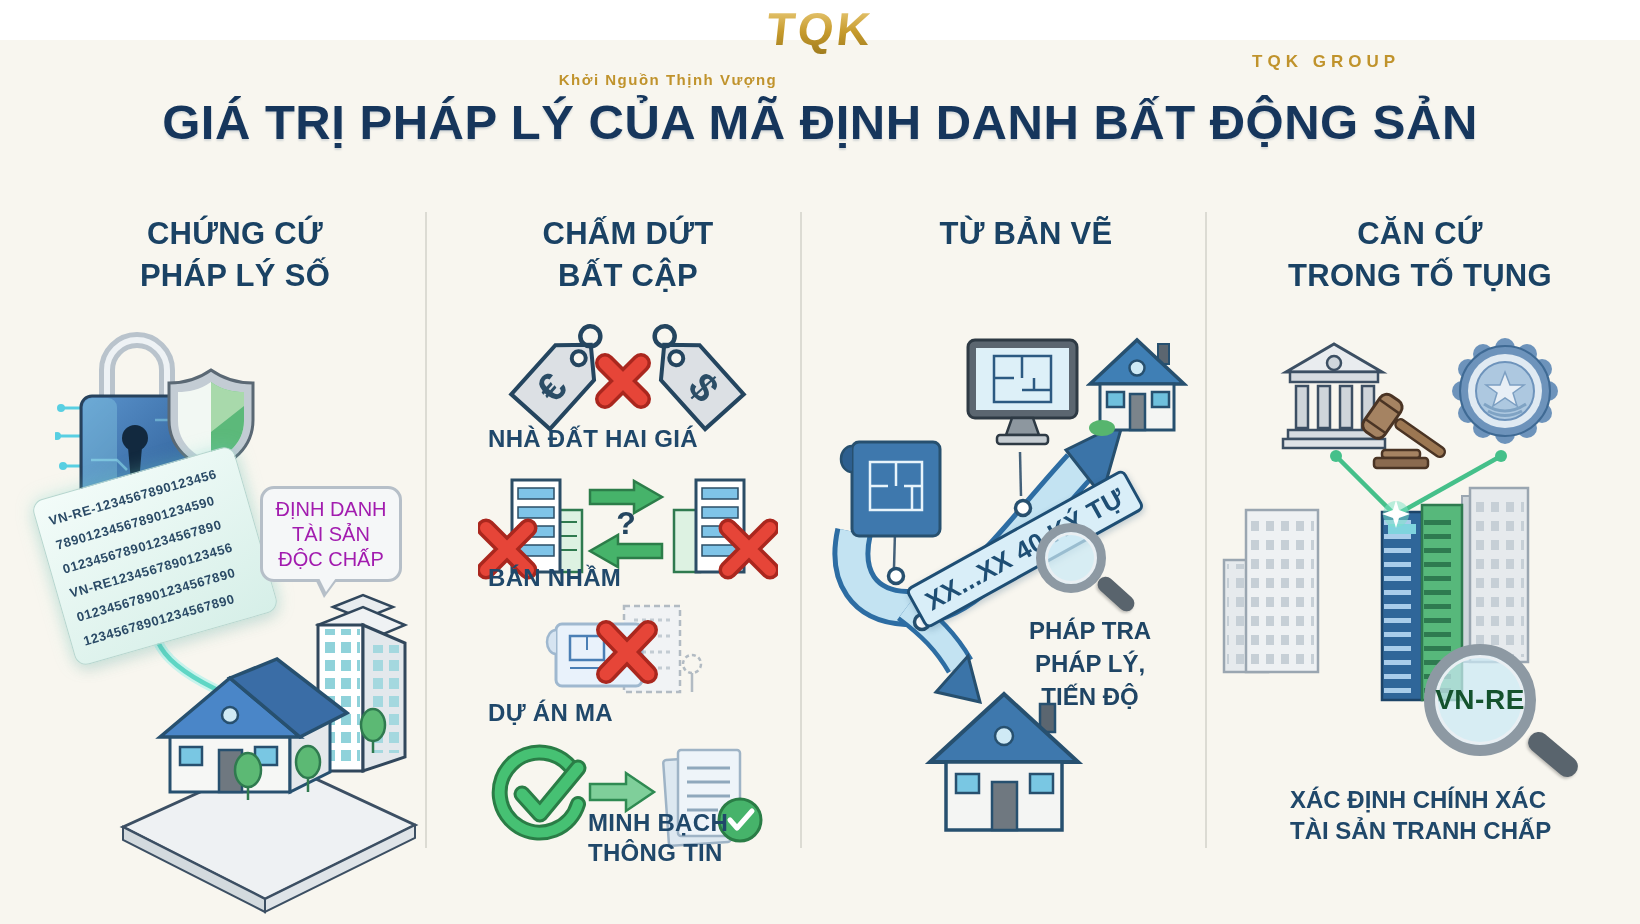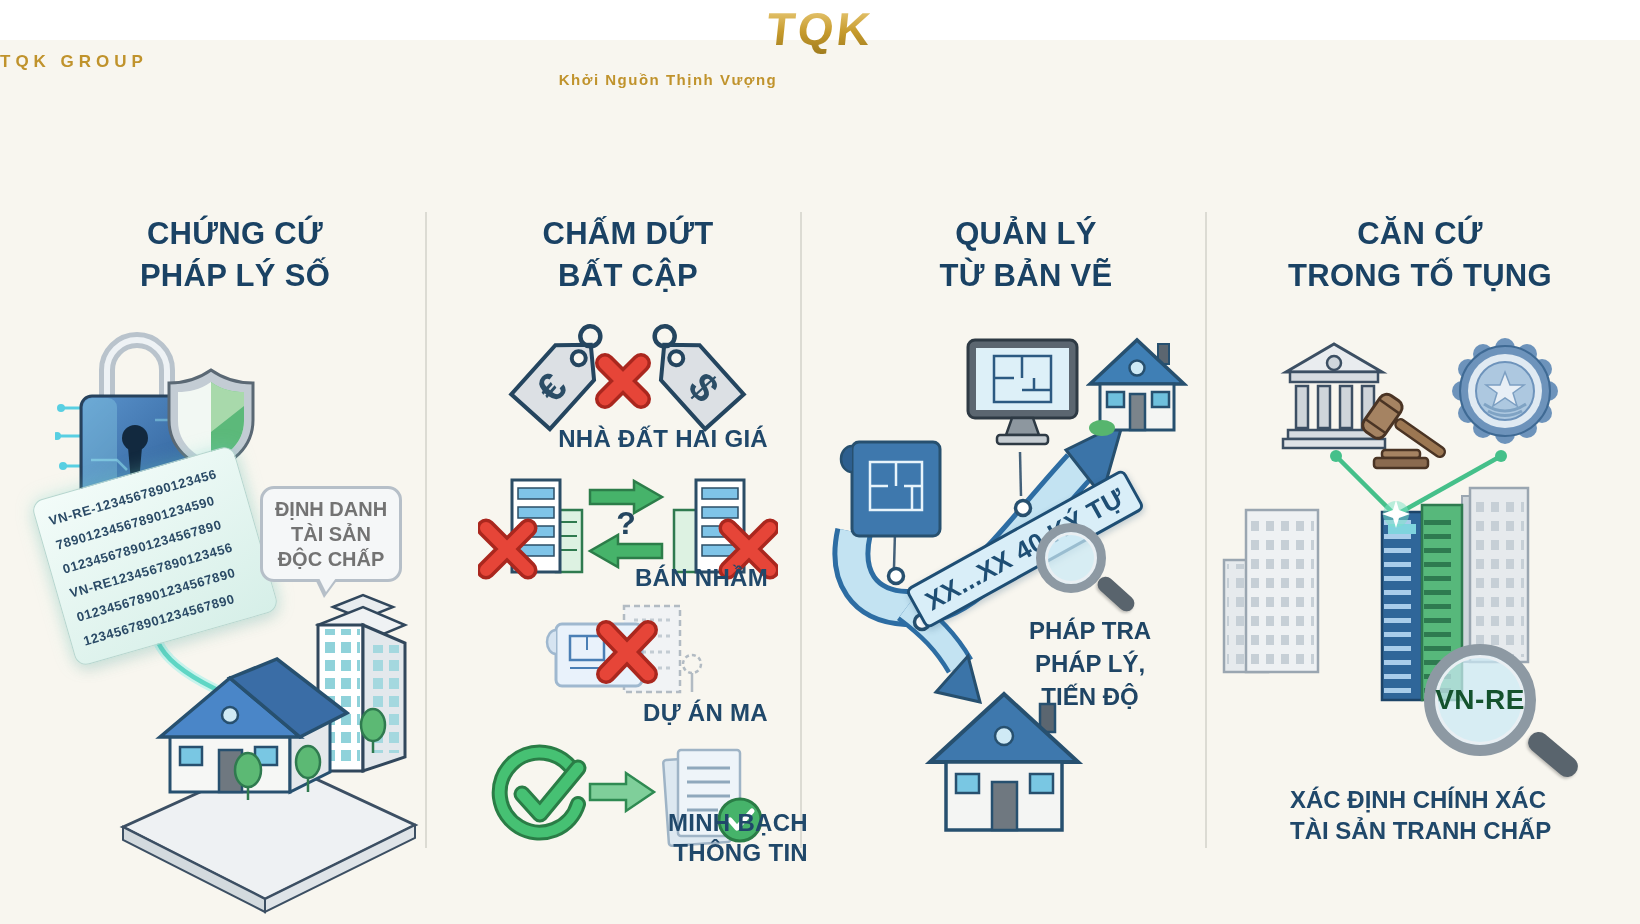--- a/index.html
+++ b/index.html
@@ -1,68 +1,68 @@
 <!DOCTYPE html>
 <html><head>
 <meta charset="utf-8">
 <style>
 *{margin:0;padding:0;box-sizing:border-box}
 body{font-family:"Liberation Sans",sans-serif;background:#e8e8e8}
 .page{position:relative;width:1640px;height:924px;background:#f8f6ef;overflow:hidden}
 .abs{position:absolute}
 .top-strip{left:0;top:0;width:1640px;height:40px;background:#ffffff}
 .logo-mark{left:0;top:2px;width:1640px;text-align:center;font-size:46px;font-weight:800;letter-spacing:3px;transform:skewX(-6deg);background:linear-gradient(#f0d489,#c79b2d 55%,#9d7a1d);-webkit-background-clip:text;background-clip:text;color:transparent}
-.logo-group{left:0;top:52px;width:1400px;text-align:left;font-size:17px;font-weight:700;letter-spacing:5px;color:#c0932c}
+.logo-group{left:0;top:52px;width:1400px;text-align:right;font-size:17px;font-weight:700;letter-spacing:5px;color:#c0932c}
 .logo-tagline{left:0;top:71px;width:1336px;text-align:center;font-size:15px;font-weight:700;letter-spacing:1.5px;color:#c0932c}
 .main-title{left:0;top:94px;width:1640px;text-align:center;font-size:49px;font-weight:800;color:#16365c;letter-spacing:.5px;text-shadow:0 2px 2px rgba(22,54,92,.15)}
 .divider{top:212px;height:636px;width:2px;background:#dcdbd3}
 .col-header{top:213px;width:350px;text-align:center;font-size:31px;line-height:42px;font-weight:800;color:#1a4264;letter-spacing:.3px}
 .col-header span{display:block}
-.label{font-weight:800;color:#20486a;text-align:right;font-size:24px;letter-spacing:.3px;line-height:30px}
+.label{font-weight:800;color:#20486a;text-align:left;font-size:24px;letter-spacing:.3px;line-height:30px}
 .code-panel{left:50px;top:470px;width:210px;height:172px;transform:rotate(-16deg);background:linear-gradient(160deg,#f3fcf9,#d6efe8);border:1px solid #b4d6cf;border-radius:12px;box-shadow:0 6px 14px rgba(40,90,90,.12),0 0 18px rgba(127,227,214,.35);padding:10px 12px}
 .code-line{font-size:13px;font-weight:700;color:#2a4a66;letter-spacing:.6px;line-height:25px;white-space:nowrap}
 .bubble{left:260px;top:486px;width:142px;height:96px;background:#f5f7f8;border:3px solid #b6bfc8;border-radius:14px;display:flex;flex-direction:column;justify-content:center}
 .bubble:after{content:"";position:absolute;left:52px;bottom:-19px;border-left:9px solid transparent;border-right:14px solid transparent;border-top:19px solid #b6bfc8}
 .bubble:before{content:"";position:absolute;left:56px;bottom:-13px;border-left:7px solid transparent;border-right:10px solid transparent;border-top:14px solid #f5f7f8;z-index:1}
-.bubble div{text-align:center;font-size:20px;line-height:25px;font-weight:700;color:#737373}
+.bubble div{text-align:center;font-size:20px;line-height:25px;font-weight:400;color:#a21caf}
 .banner{left:900px;top:526px;width:250px;height:46px;transform:rotate(-29deg);background:#d9eef8;border:3.5px solid #1e4e74;border-radius:7px;box-shadow:0 3px 6px rgba(30,78,116,.25);display:flex;align-items:center;justify-content:center;font-size:26px;font-weight:800;color:#1e4e74;letter-spacing:.5px}
 .mag-ring{border-radius:50%;border:9px solid #8d99a3;background:rgba(203,233,244,.72);box-shadow:inset 0 0 0 3px #e9eff3}
 .mag-ring-lg{left:1424px;top:644px;width:112px;height:112px;border-width:11px;display:flex;align-items:center;justify-content:center}
 .mag-label{font-size:28px;font-weight:800;color:#14532d;letter-spacing:.5px}
 .mag-handle{background:#59646d;border-radius:10px;box-shadow:0 2px 3px rgba(0,0,0,.25)}
 .note{left:1008px;top:614px;width:164px}
 .note div{font-size:24px;line-height:33px;font-weight:800;color:#1f4565;text-align:center}
 .caption{left:1290px;top:784px;width:262px}
 .caption div{font-size:24px;line-height:31px;font-weight:800;color:#20486a;text-align:left}
 </style>
 </head>
 <body>
 
 <div class="page">
   <div class="abs top-strip"></div>
 
   <div class="abs logo-mark">TQK</div>
   <div class="abs logo-group">TQK GROUP</div>
   <div class="abs logo-tagline">Khởi Nguồn Thịnh Vượng</div>
 
+  <h1 class="abs main-title">GIÁ TRỊ PHÁP LÝ CỦA MÃ ĐỊNH DANH BẤT ĐỘNG SẢN</h1>
 
   <div class="abs divider" style="left:425px"></div>
   <div class="abs divider" style="left:800px"></div>
   <div class="abs divider" style="left:1205px"></div>
 
   <h2 class="abs col-header" style="left:60px">
       <span>CHỨNG CỨ</span>
       <span>PHÁP LÝ SỐ</span>
     </h2>
   <h2 class="abs col-header" style="left:453px">
       <span>CHẤM DỨT</span>
       <span>BẤT CẬP</span>
     </h2>
   <h2 class="abs col-header" style="left:851px">
-      <span>QUẢN LÝ</span>
       <span>TỪ BẢN VẼ</span>
     </h2>
   <h2 class="abs col-header" style="left:1245px">
       <span>CĂN CỨ</span>
       <span>TRONG TỐ TỤNG</span>
     </h2>
 
   <svg class="abs" style="left:80px;top:595px" width="220" height="120" viewBox="0 0 220 120">
     <path d="M75,10 C68,45 80,72 160,105" fill="none" stroke="#c8f3ec" stroke-width="10" stroke-linecap="round"></path>
     <path d="M75,10 C68,45 80,72 160,105" fill="none" stroke="#5fd6c4" stroke-width="4.5" stroke-linecap="round"></path>

